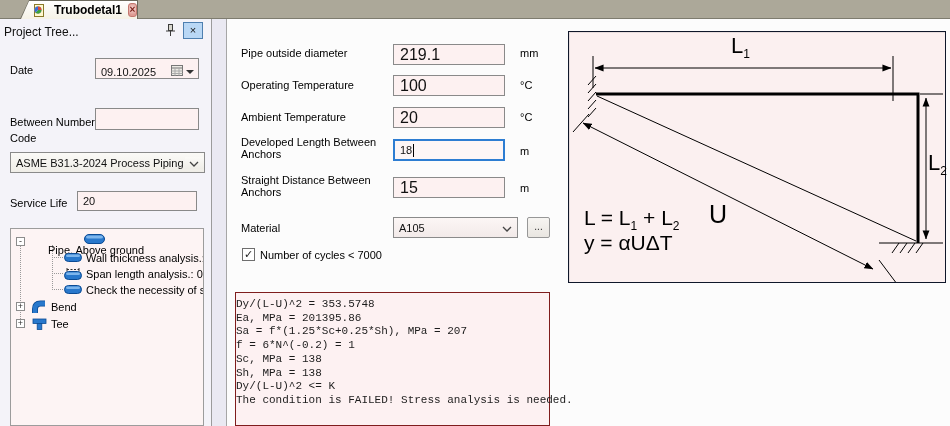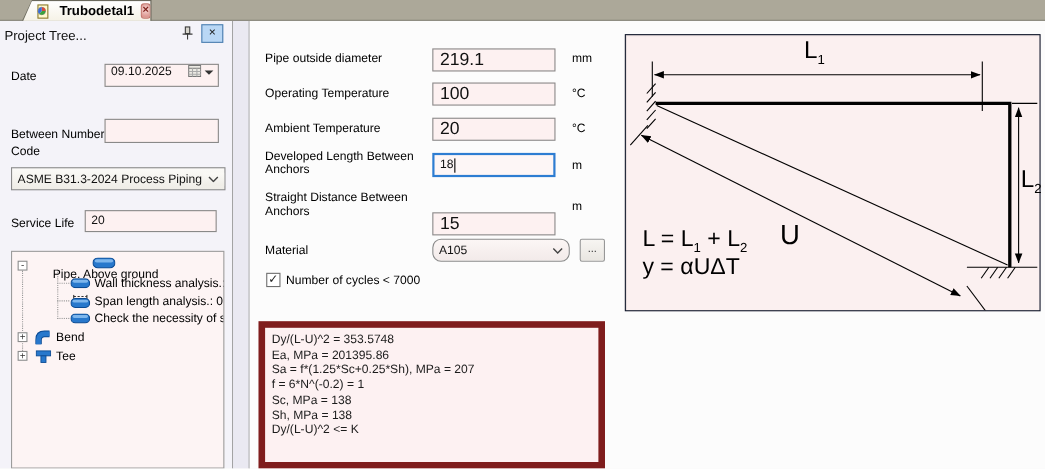--- a/index.html
+++ b/index.html
@@ -24,21 +24,21 @@
   
   .left-panel { position:absolute; left:0; top:19px; width:212px; height:407px;
             background:#F4F3F9; border-right:1px solid #9B9B9B; }
   .lp-title { position:absolute; left:4px; top:6px; font-size:12px; color:#111; }
   .lp-pin { position:absolute; left:162px; top:4px; width:17px; height:16px; text-align:center; }
   .lp-close { position:absolute; left:183px; top:3px; width:20px; height:17px;
             background:#B9D7F5; border:1px solid #4E7FB0; font-size:11px; line-height:15px;
             text-align:center; color:#1A1A1A; cursor:pointer; }
   .lp-label { position:absolute; font-size:11px; color:#000; }
   .fld { position:absolute; background:#FDF1F1; border:1px solid #898989; font-size:11px;
-            color:#111; padding-left:5px; display:flex; align-items:flex-start; }
+            color:#111; padding-left:5px; display:flex; align-items:flex-end; }
   .fld input, input.fld { font-family:"Liberation Sans",sans-serif; font-size:11px; color:#111;
             background:#FDF1F1; border:1px solid #898989; padding-left:5px; }
   .date-icons { margin-left:auto; display:flex; align-items:center; gap:3px; padding-right:4px; }
   .dd-arrow { width:0; height:0; border-left:4px solid transparent; border-right:4px solid transparent;
             border-top:4px solid #333; }
   .combo { position:absolute; background:linear-gradient(#FBFAF7,#EFEDE7); border:1px solid #8A8A8A;
             display:flex; align-items:center; font-size:11px; color:#111; padding-left:5px;
             white-space:nowrap; overflow:hidden; }
   .combo .chev { margin-left:auto; flex:none; padding-right:5px; padding-left:4px; background:inherit; }
 
@@ -65,21 +65,21 @@
             border:2px solid #2D7DD2; font-size:11px; color:#111; padding-left:5px;
             display:flex; align-items:center; }
   .caret { display:inline-block; width:1px; height:13px; background:#000; margin-left:1px; }
   .f-unit { position:absolute; font-size:11px; color:#000; }
   .browse-btn { position:absolute; width:23px; height:21px; background:linear-gradient(#F7F5F2,#E9E6E1);
             border:1px solid #979797; font-size:10px; text-align:center; line-height:17px;
             color:#333; cursor:pointer; border-radius:2px; }
   .cb-box { position:absolute; width:13px; height:13px; background:#FFF; border:1px solid #6E6E6E;
             font-size:11px; line-height:11px; text-align:center; color:#222; cursor:pointer; }
   .results { position:absolute; left:8px; top:273px; width:315px; height:134px;
-            background:#FDF1F2; border:6px solid #7f1d1d; padding:5px 6px; }
+            background:#FDF1F2; border:1px solid #7f1d1d; padding:5px 0;font-family:Liberation Mono, monospace; }
   .results div { font-size:11px; line-height:13.7px; color:#1C1C1C; white-space:nowrap; }
 
   
   .diagram { position:absolute; left:341px; top:12px; width:378px; height:252px;
             background:#FBF0F0; border:1px solid #0f172a; box-shadow:inset 1px 1px 0 #E7DCDC; }
   .dg-label { position:absolute; font-size:22px; color:#000; line-height:1; }
   .dg-label sub, .formula sub { font-size:12px; }
   .u-label { position:absolute; font-size:25px; color:#000; line-height:1; }
   .formula { position:absolute; font-size:21px; color:#000; line-height:1; white-space:nowrap; }
 </style>
@@ -241,45 +241,46 @@
   <div class="f-unit" style="left:293px; top:92px;">°C</div>
 
   <div class="f-label" style="left:14px; top:117px; width:150px;">Developed Length Between Anchors</div>
   <div class="f-input-focus" style="left:166px; top:120px;">
     <span>18</span>
       <span class="caret"></span>
   </div>
   <div class="f-unit" style="left:293px; top:126px;">m</div>
 
   <div class="f-label" style="left:14px; top:155px; width:150px;">Straight Distance Between Anchors</div>
-  <input class="f-input" style="left: 166px; top: 174px;" value="15">
+  <input class="f-input" style="left: 166px; top: 158px;" value="15">
   <div class="f-unit" style="left:293px; top:163px;">m</div>
 
   <div class="f-label" style="left:14px; top:203px;">Material</div>
-  <div class="combo" style="left:166px; top:198px; width:125px; height:21px; background:linear-gradient(#FCF6F5,#F2EAE9);border-radius:8px;">
+  <div class="combo" style="left:166px; top:198px; width:125px; height:21px; background:linear-gradient(#FCF6F5,#F2EAE9);">
     <span>A105</span>
     <span class="chev" style="background:transparent;">
       <svg width="10" height="6" viewBox="0 0 10 6">
           <polyline points="1,1 5,5 9,1" fill="none" stroke="#444" stroke-width="1.3"></polyline>
         </svg>
     </span>
   </div>
   <div class="browse-btn" style="left:300px; top:198px;">...</div>
 
   <div class="cb-box" style="left:15px; top:229px;">✓</div>
   <div class="f-label" style="left:33px; top:230px;">Number of cycles &lt; 7000</div>
 
   <div class="results">
     <div>Dy/(L-U)^2 = 353.5748</div>
     <div>Ea, MPa = 201395.86</div>
     <div>Sa = f*(1.25*Sc+0.25*Sh), MPa = 207</div>
     <div>f = 6*N^(-0.2) = 1</div>
     <div>Sc, MPa = 138</div>
     <div>Sh, MPa = 138</div>
     <div>Dy/(L-U)^2 &lt;= K</div>
+    <div>The condition is FAILED! Stress analysis is needed.</div>
   </div>
 
   <div class="diagram">
     <svg width="376" height="250" viewBox="0 0 376 250">
       <defs>
         <marker id="arr" viewBox="0 0 10 10" refX="9.5" refY="5" markerWidth="9" markerHeight="9" orient="auto-start-reverse">
           <path d="M0,1.2 L10,5 L0,8.8 z" fill="#000"></path>
         </marker>
       </defs>
 

